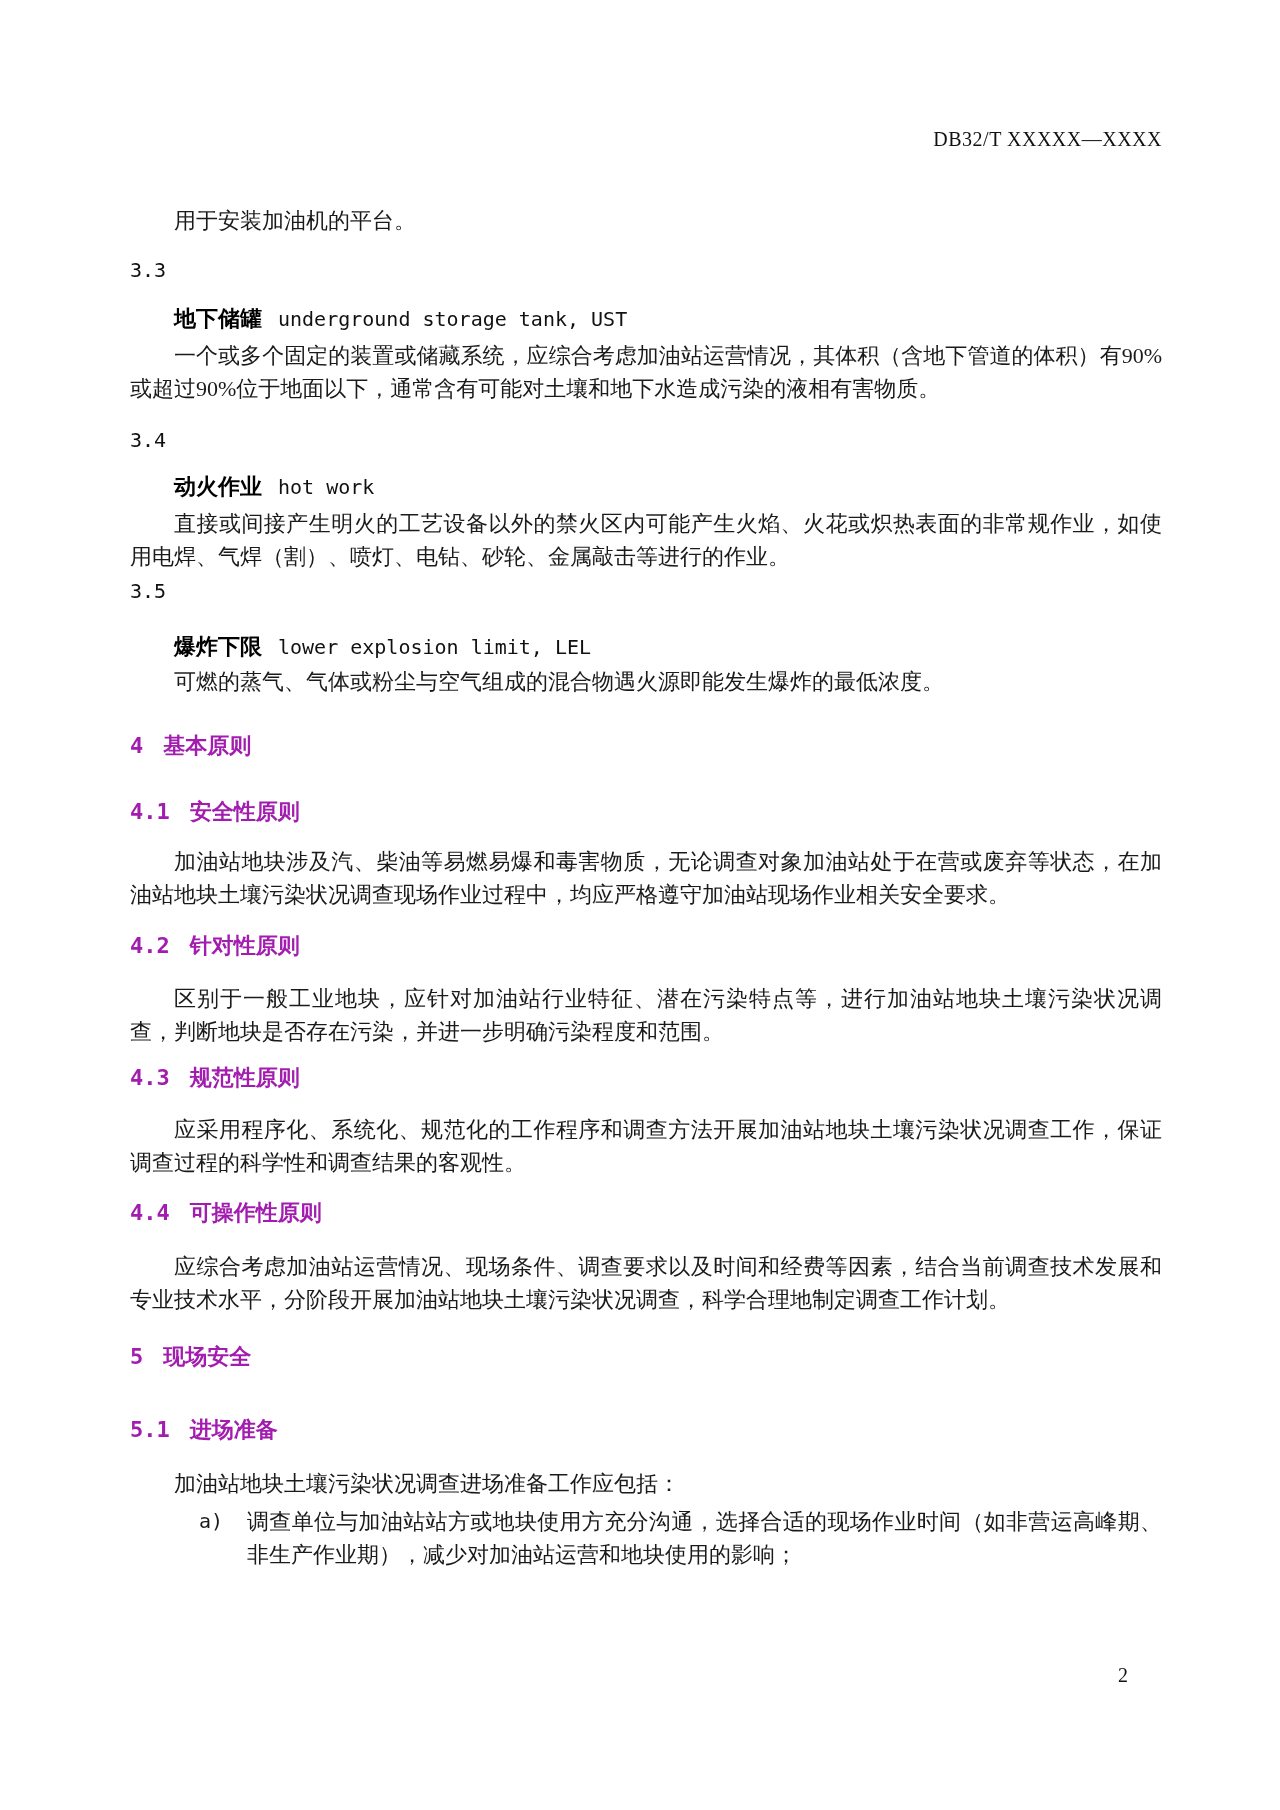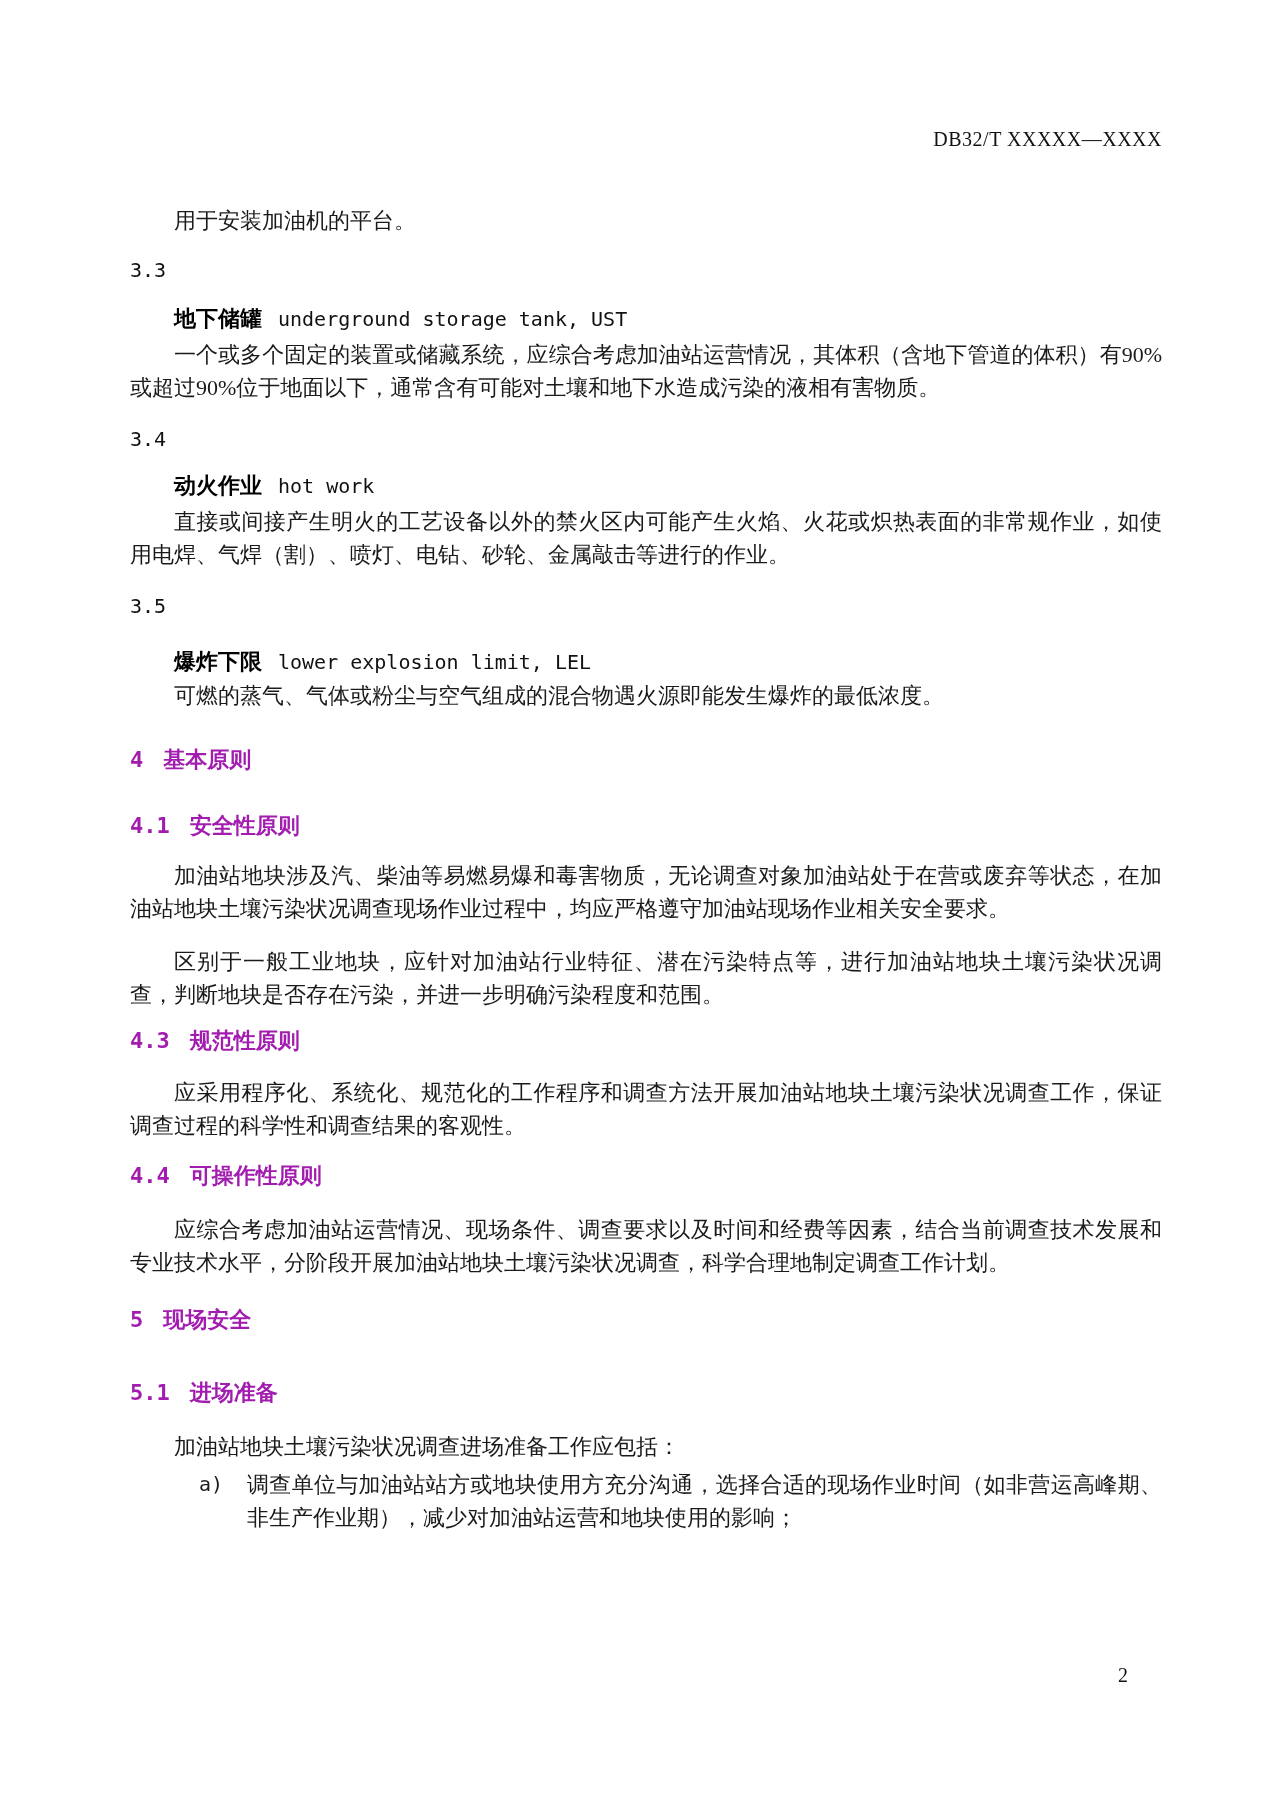--- a/index.html
+++ b/index.html
@@ -38,21 +38,21 @@
     line-height: 33px;
     color: #111;
   }
   .term-line {
     font-size: 22px;
     line-height: 33px;
     margin-left: 2em;
     white-space: nowrap;
   }
   .term-cn {
-    font-family: Liberation Serif, serif;
+    font-family: Liberation Mono, monospace;
     font-weight: 700;
     color: #000;
   }
   .term-en {
     font-family: "DejaVu Sans Mono", monospace;
     font-size: 20px;
     margin-left: 16px;
     color: #111;
   }
   .heading {
@@ -105,35 +105,38 @@
     <span class="term-cn">地下储罐</span><span class="term-en">underground storage tank, UST</span>
   </div>
   <p class="para" style="margin-top:2px">一个或多个固定的装置或储藏系统，应综合考虑加油站运营情况，其体积（含地下管道的体积）有90%或超过90%位于地面以下，通常含有可能对土壤和地下水造成污染的液相有害物质。</p>
 
   <div class="clause-num" style="margin-top:19px">3.4</div>
   <div class="term-line" style="margin-top:13px">
     <span class="term-cn">动火作业</span><span class="term-en">hot work</span>
   </div>
   <p class="para" style="margin-top:2px">直接或间接产生明火的工艺设备以外的禁火区内可能产生火焰、火花或炽热表面的非常规作业，如使用电焊、气焊（割）、喷灯、电钻、砂轮、金属敲击等进行的作业。</p>
 
-  <div class="clause-num" style="margin-top:19px">3.5</div>
+  <div class="clause-num" style="margin-top:2px">3.5</div>
   <div class="term-line" style="margin-top:22px">
     <span class="term-cn">爆炸下限</span><span class="term-en">lower explosion limit, LEL</span>
   </div>
   <p class="para" style="margin-top:0">可燃的蒸气、气体或粉尘与空气组成的混合物遇火源即能发生爆炸的最低浓度。</p>
 
   <div class="heading" style="margin-top:31px">
     <span class="h-num">4</span><span>基本原则</span>
   </div>
 
   <div class="heading" style="margin-top:33px">
     <span class="h-num">4.1</span><span>安全性原则</span>
   </div>
   <p class="para" style="margin-top:17px">加油站地块涉及汽、柴油等易燃易爆和毒害物质，无论调查对象加油站处于在营或废弃等状态，在加油站地块土壤污染状况调查现场作业过程中，均应严格遵守加油站现场作业相关安全要求。</p>
 
+  <div class="heading" style="margin-top:18px">
+    <span class="h-num">4.2</span><span>针对性原则</span>
+  </div>
   <p class="para" style="margin-top:20px">区别于一般工业地块，应针对加油站行业特征、潜在污染特点等，进行加油站地块土壤污染状况调查，判断地块是否存在污染，并进一步明确污染程度和范围。</p>
 
   <div class="heading" style="margin-top:13px">
     <span class="h-num">4.3</span><span>规范性原则</span>
   </div>
   <p class="para" style="margin-top:19px">应采用程序化、系统化、规范化的工作程序和调查方法开展加油站地块土壤污染状况调查工作，保证调查过程的科学性和调查结果的客观性。</p>
 
   <div class="heading" style="margin-top:17px">
     <span class="h-num">4.4</span><span>可操作性原则</span>
   </div>

